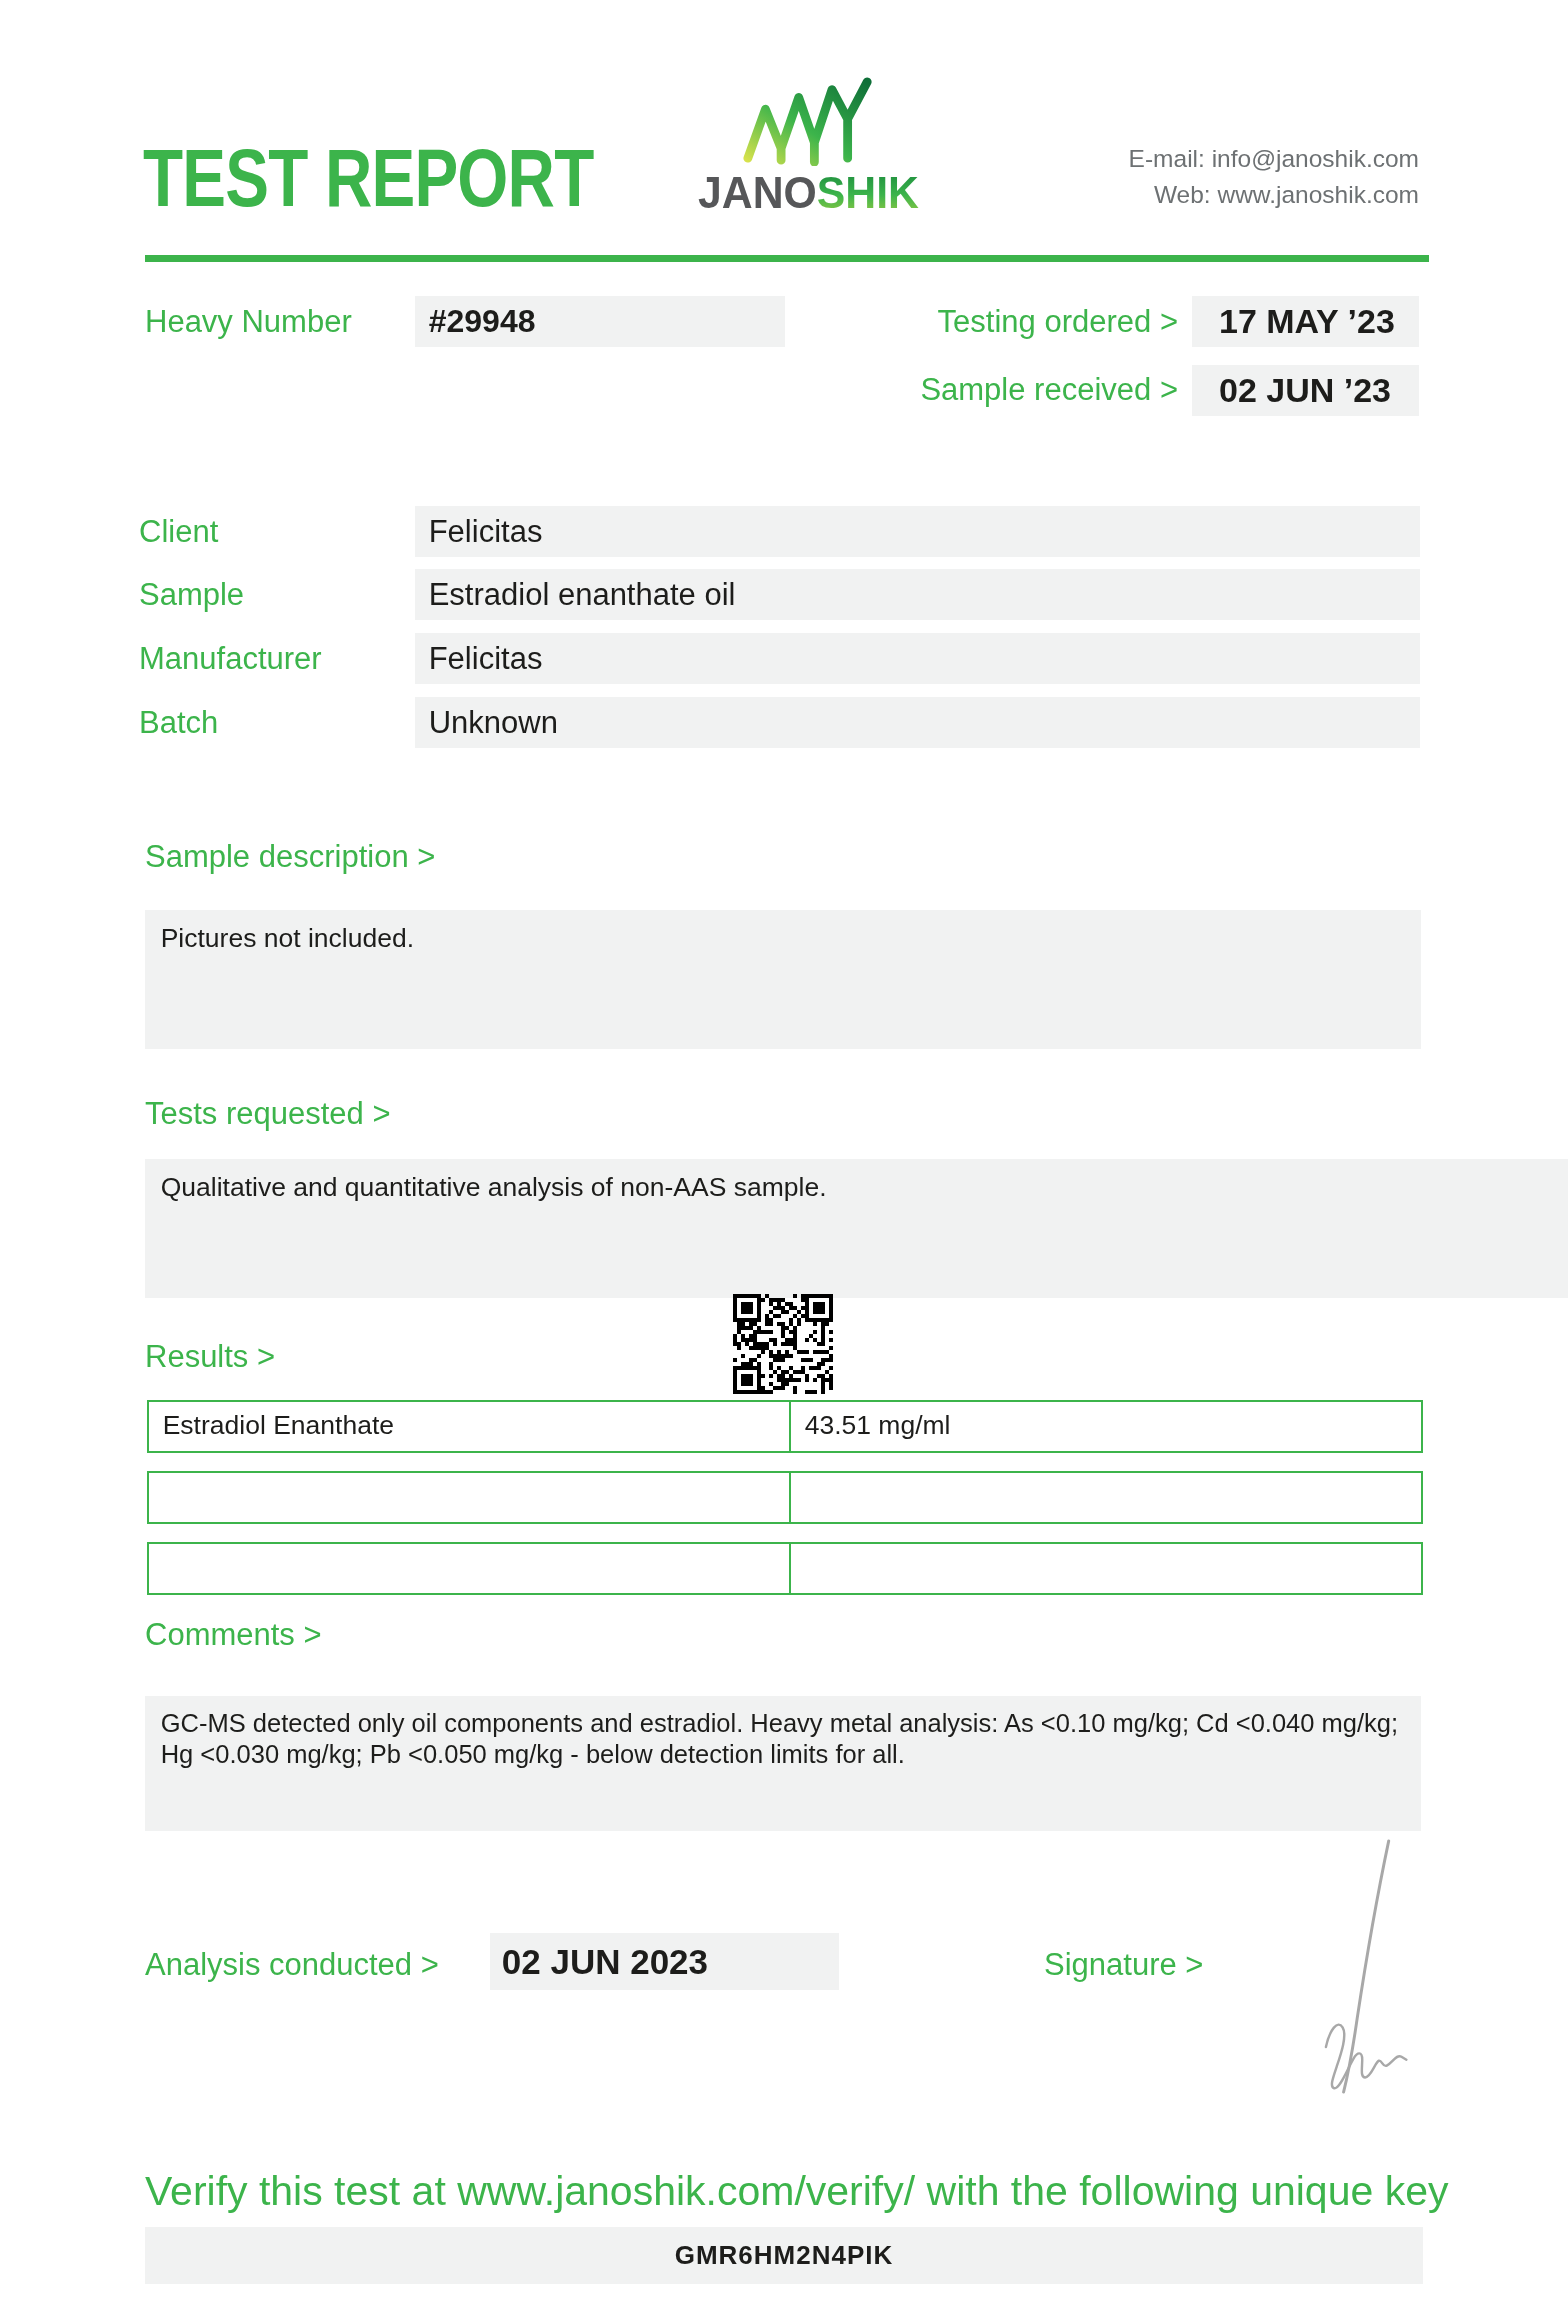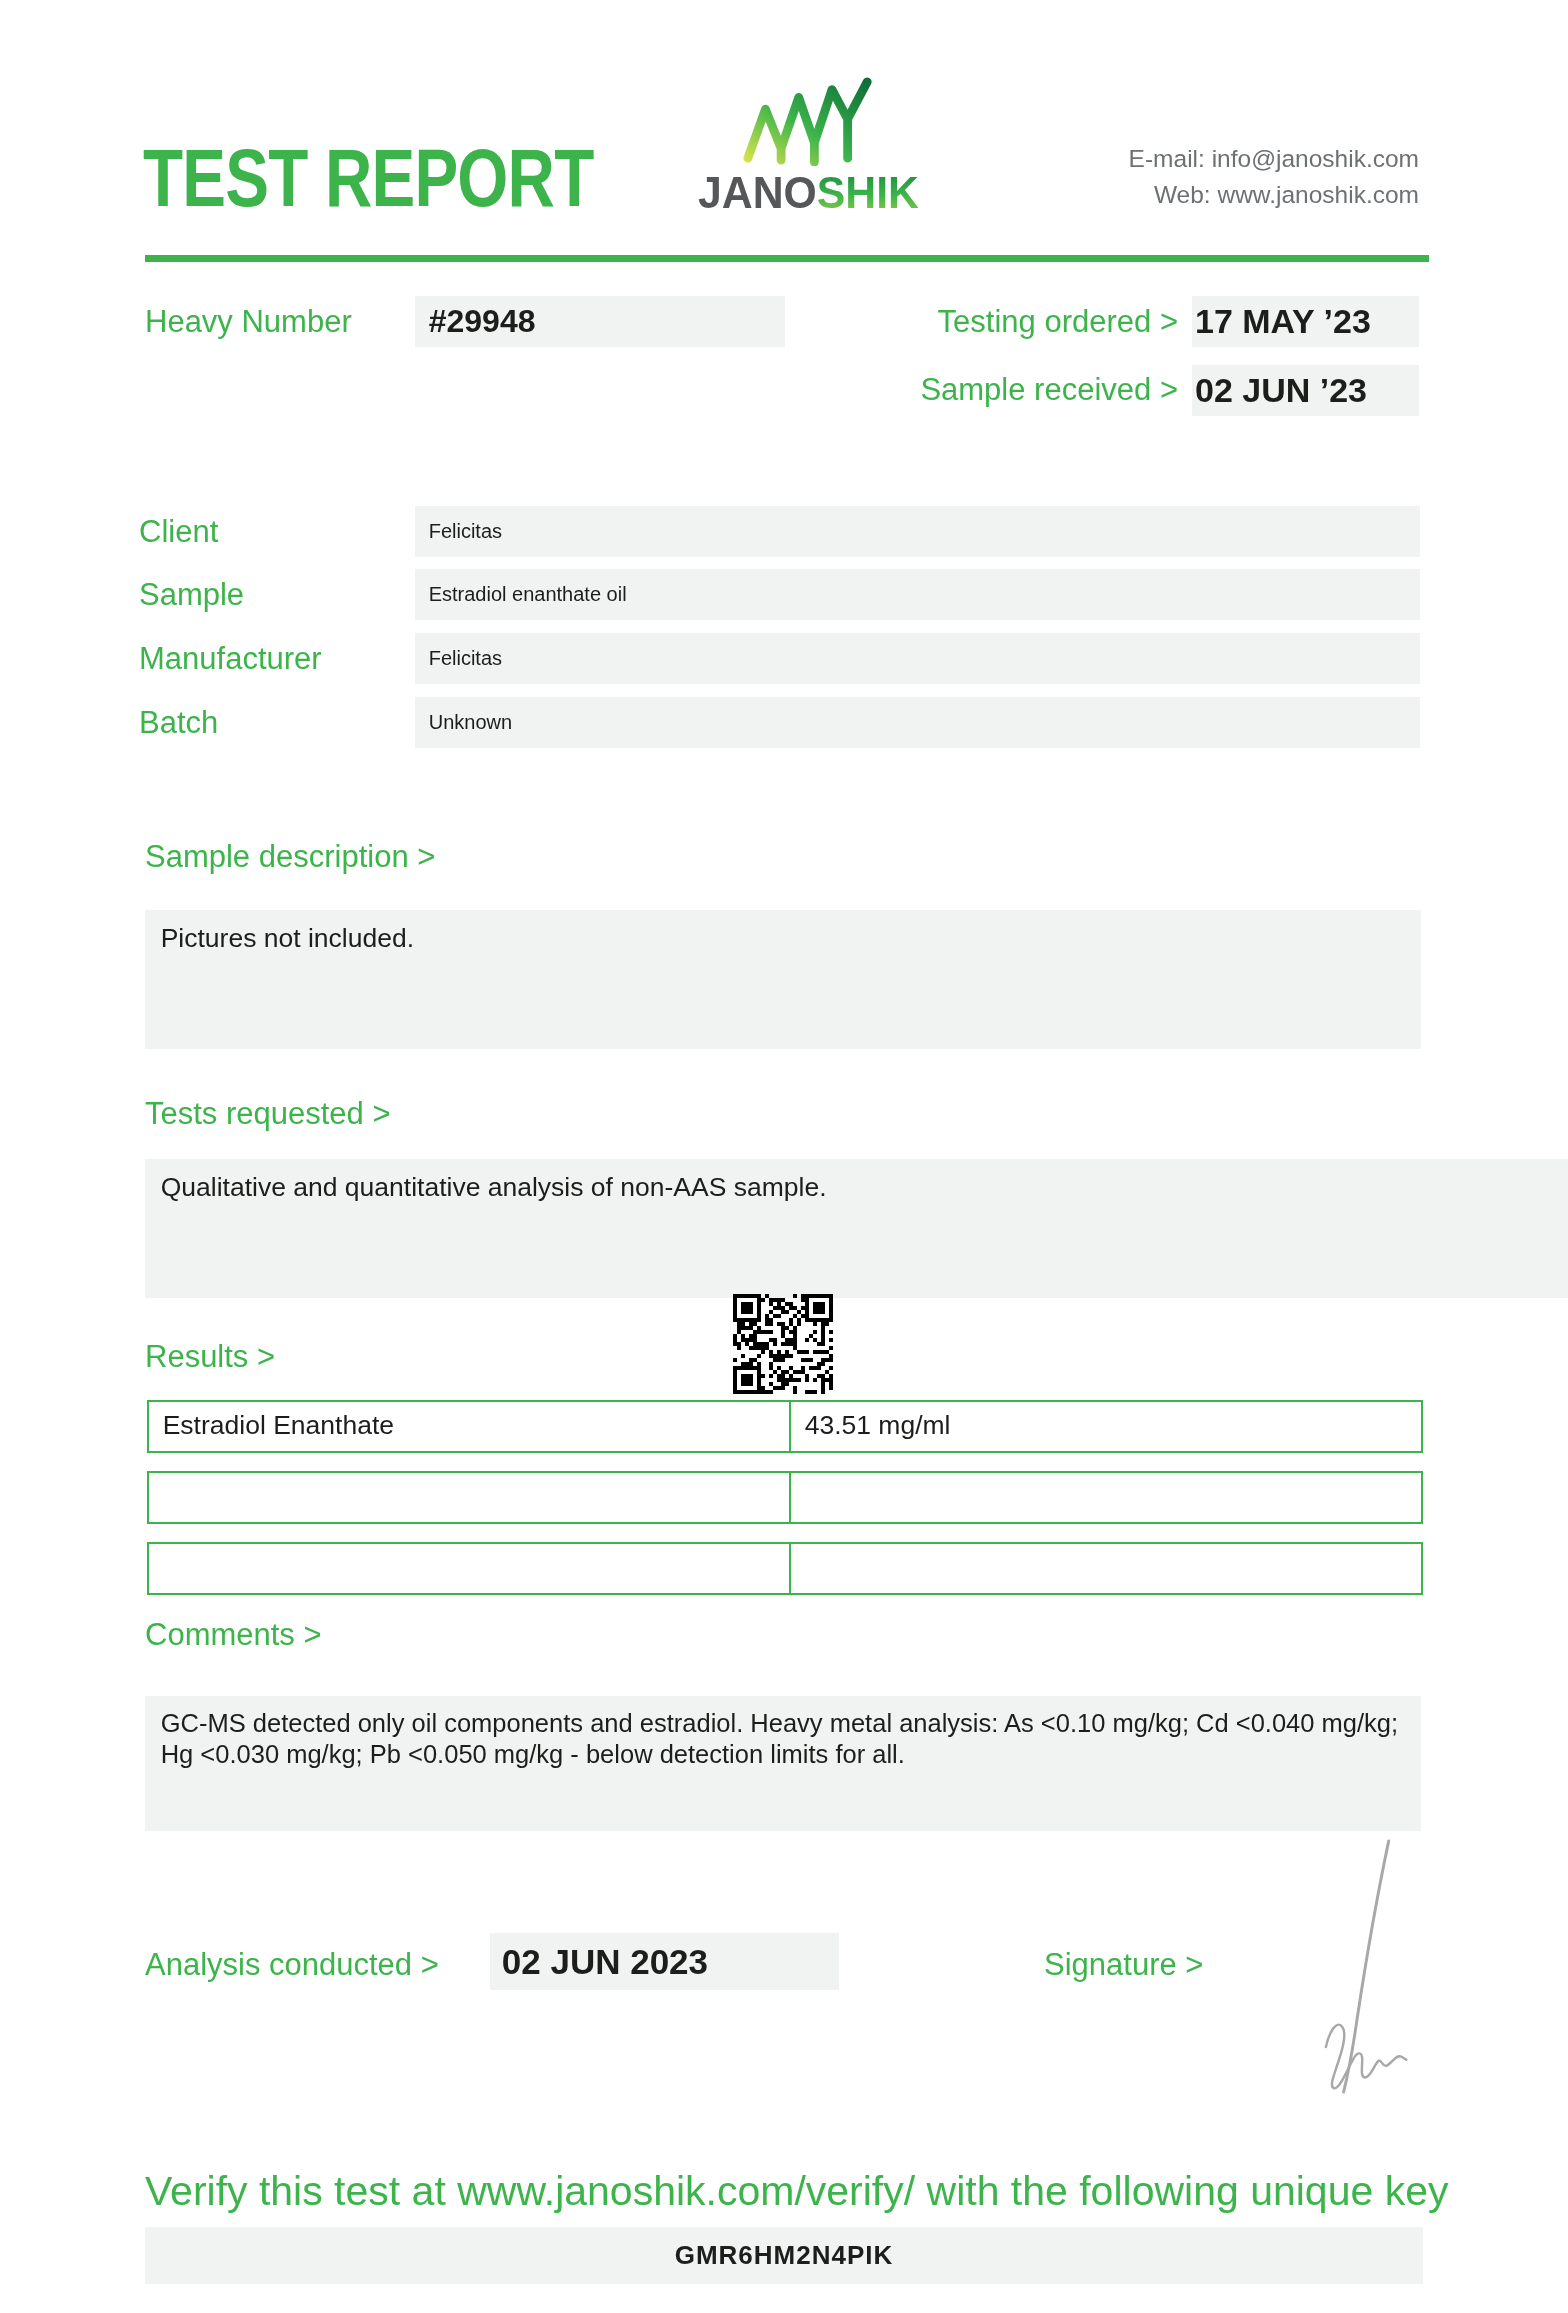--- a/index.html
+++ b/index.html
@@ -34,25 +34,25 @@
   .gbox .val{display:block;padding-left:13.7px;}
 
   
   .task-label{left:145px;top:304px;}
   .task-box{left:415px;top:296px;width:370px;height:51px;font-size:32px;font-weight:bold;line-height:51px;}
   .date-label{width:345px;text-align:right;}
   .ordered-label{left:833px;top:304px;}
   .received-label{left:833px;top:372px;}
   .ordered-box{left:1192px;top:296px;width:227px;height:51px;font-size:34px;font-weight:bold;line-height:51px;}
   .received-box{left:1192px;top:365px;width:227px;height:51px;font-size:34px;font-weight:bold;line-height:51px;}
-  .ordered-box .val,.received-box .val{padding-left:3px;}
+  .ordered-box .val,.received-box .val{padding-left:27px;}
 
   
   .info-label{line-height:51px;left:139px;}
-  .info-box{left:415px;width:1005px;height:51px;font-size:20px;line-height:51px;}
+  .info-box{left:415px;width:1005px;height:51px;font-size:31px;line-height:51px;}
 
   
   .sec-heading{font-size:31px;}
   .sd-heading{left:145px;top:839px;}
   .sd-box{left:145px;top:910px;width:1276px;height:139px;font-size:26.5px;}
   .tr-heading{left:145px;top:1096px;}
   .tr-box{left:145px;top:1159px;width:1531px;height:139px;font-size:26.5px;}
   .sd-box .txt,.tr-box .txt{display:block;padding:12.7px 15.7px;}
   .qr{position:absolute;left:733px;top:1294px;width:100px;height:100px;fill:#000;}
   .res-heading{left:145px;top:1339px;}

